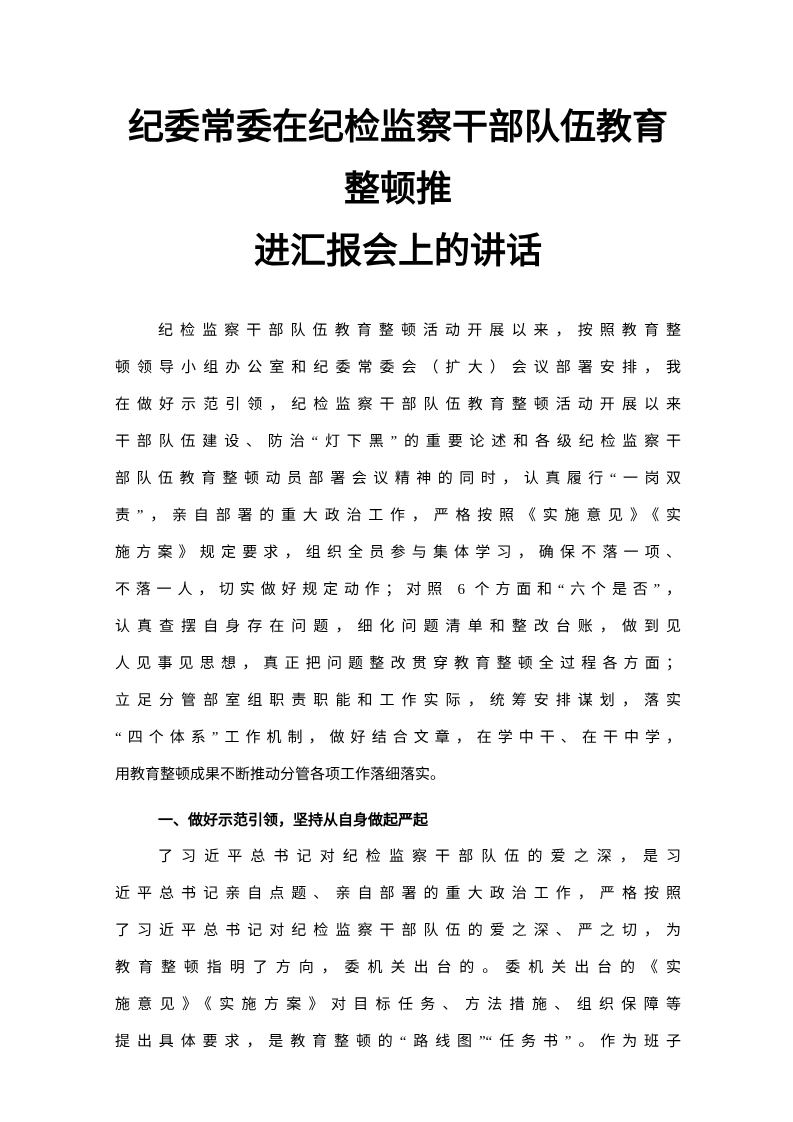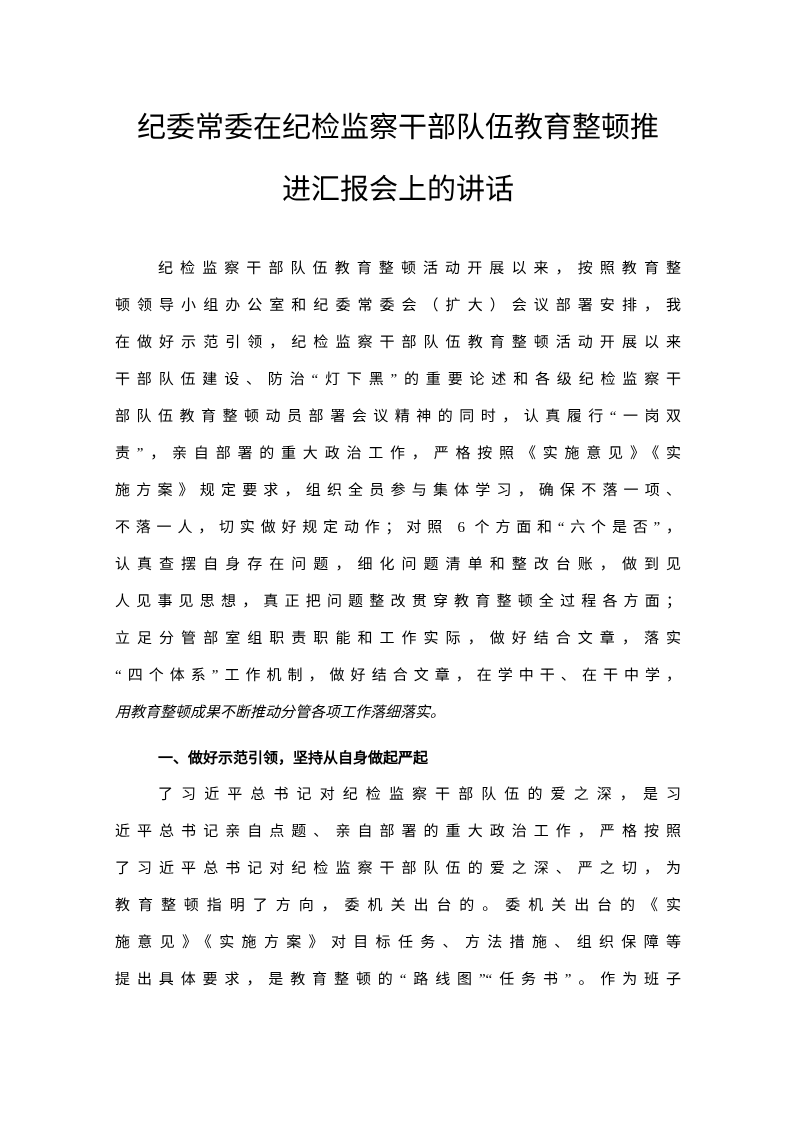--- a/index.html
+++ b/index.html
@@ -16,24 +16,24 @@
     overflow: hidden;
     font-family: "Liberation Serif", "DejaVu Serif", serif;
   }
   .content {
     position: absolute;
     left: 115px;
     top: 96px;
     width: 566px;
   }
   .doc-title {
-    font-size: 29px;
+    font-size: 36px;
     line-height: 62px;
     text-align: center;
-    font-weight: 400;
+    font-weight: 700;
     margin-bottom: 30px;
   }
   .title-line {
     display: block;
   }
   .paragraph {
     margin: 0;
   }
   .line {
     font-size: 15px;
@@ -43,21 +43,20 @@
     text-align-last: justify;
     text-justify: inter-character;
     overflow: hidden;
   }
   .line.first-line {
     padding-left: 43px;
   }
   .line.last-line {
     text-align: center;
     text-align-last: left;
-    font-style: italic;
   }
   .paragraph.heading .line {
     font-family: "Liberation Sans", "DejaVu Sans", sans-serif;
     font-weight: 700;
     padding-left: 43px;
     text-align: left;
     text-align-last: left;
     margin-top: 8px;
   }
 </style>
@@ -75,21 +74,21 @@
           <div class="line first-line">纪检监察干部队伍教育整顿活动开展以来，按照教育整</div>
           <div class="line">顿领导小组办公室和纪委常委会（扩大）会议部署安排，我</div>
           <div class="line">在做好示范引领，纪检监察干部队伍教育整顿活动开展以来</div>
           <div class="line">干部队伍建设、防治“灯下黑”的重要论述和各级纪检监察干</div>
           <div class="line">部队伍教育整顿动员部署会议精神的同时，认真履行“一岗双</div>
           <div class="line">责”，亲自部署的重大政治工作，严格按照《实施意见》《实</div>
           <div class="line">施方案》规定要求，组织全员参与集体学习，确保不落一项、</div>
           <div class="line">不落一人，切实做好规定动作；对照 6 个方面和“六个是否”，</div>
           <div class="line">认真查摆自身存在问题，细化问题清单和整改台账，做到见</div>
           <div class="line">人见事见思想，真正把问题整改贯穿教育整顿全过程各方面；</div>
-          <div class="line">立足分管部室组职责职能和工作实际，做好结合文章，落实</div>
+          <div class="line">立足分管部室组职责职能和工作实际，统筹安排谋划，落实</div>
           <div class="line">“四个体系”工作机制，做好结合文章，在学中干、在干中学，</div>
           <div class="line last-line">用教育整顿成果不断推动分管各项工作落细落实。</div>
         </div>
         <div class="paragraph heading">
           <div class="line first-line">一、做好示范引领，坚持从自身做起严起</div>
         </div>
         <div class="paragraph body">
           <div class="line first-line">了习近平总书记对纪检监察干部队伍的爱之深，是习</div>
           <div class="line">近平总书记亲自点题、亲自部署的重大政治工作，严格按照</div>
           <div class="line">了习近平总书记对纪检监察干部队伍的爱之深、严之切，为</div>

